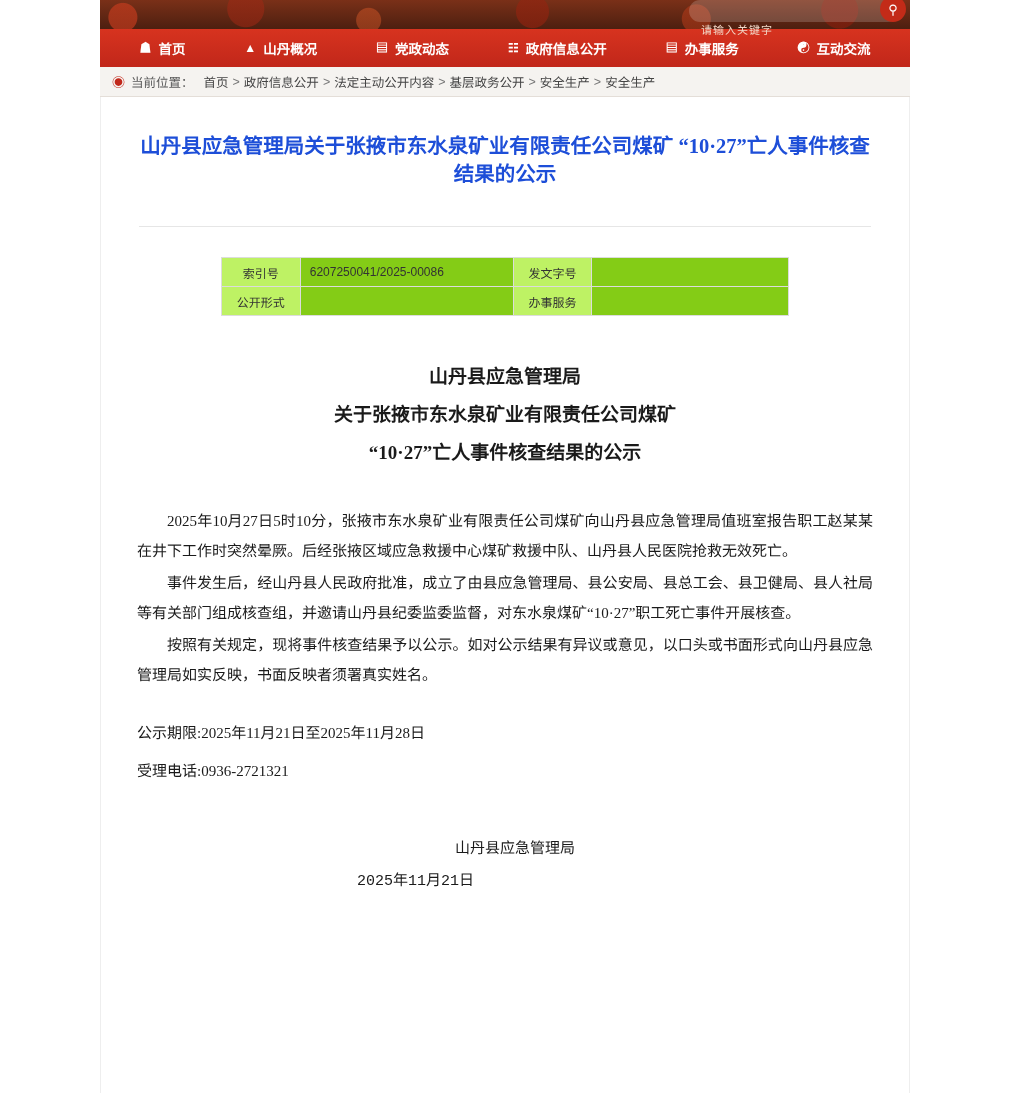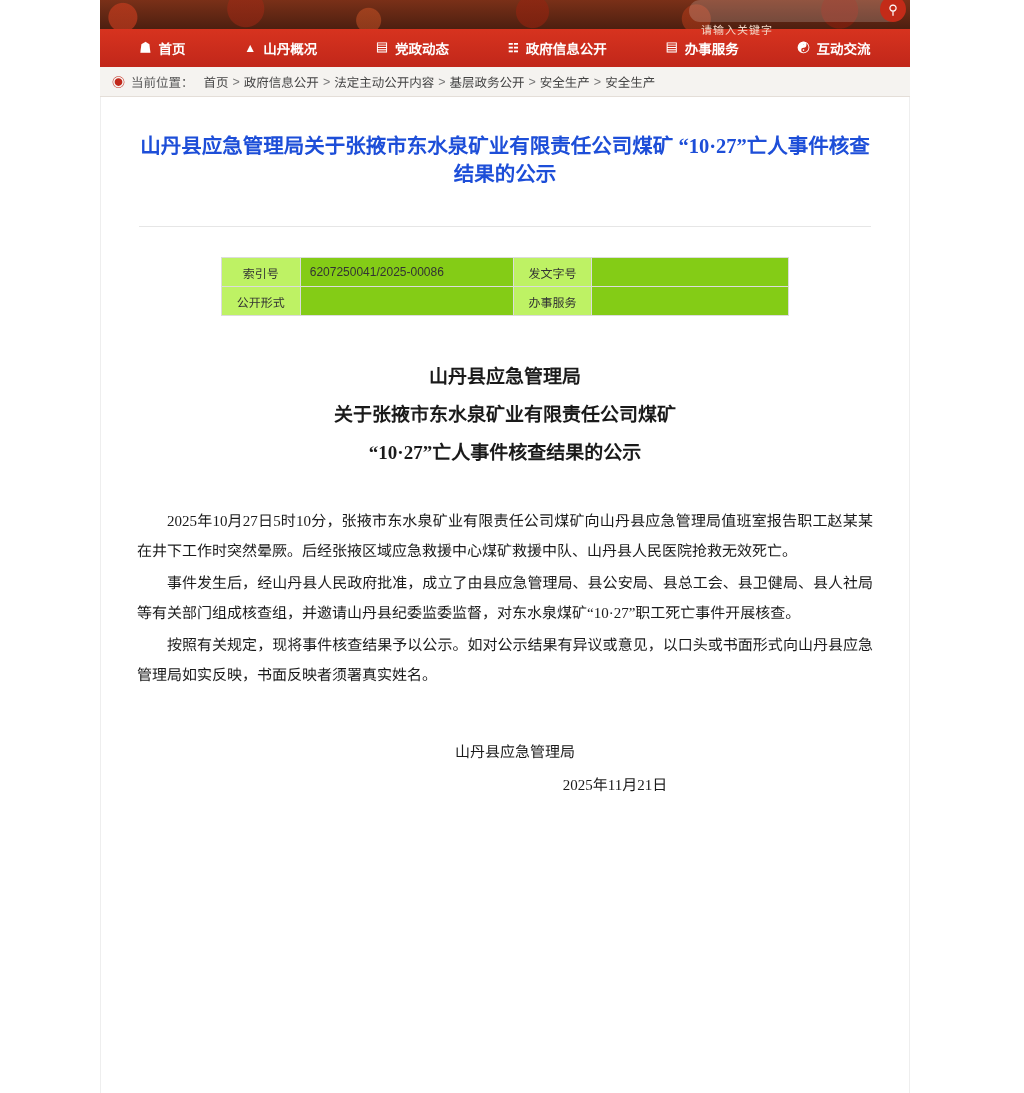--- a/index.html
+++ b/index.html
@@ -232,22 +232,22 @@
     font-family: "Liberation Serif", serif;
     font-size: 15px;
     color: #1a1a1a;
     line-height: 2.2;
   }
   .sign .org {
     text-align: center;
     padding-left: 20px;
   }
   .sign .date {
-    text-align: center;
     padding-left: 220px;
+    font-family: Liberation Mono, monospace;
   }
 </style>
 </head>
 <body>
 
 <div class="banner">
   <div class="banner-left-block"></div>
   <div class="banner-right-block"></div>
   <div class="banner-search">
     <span class="ph">请输入关键字</span>
@@ -336,20 +336,24 @@
       <div class="head-line">山丹县应急管理局</div>
       <div class="head-line">关于张掖市东水泉矿业有限责任公司煤矿</div>
       <div class="head-line">“10·27”亡人事件核查结果的公示</div>
     </div>
 
     <div class="article">
       <p>2025年10月27日5时10分，张掖市东水泉矿业有限责任公司煤矿向山丹县应急管理局值班室报告职工赵某某在井下工作时突然晕厥。后经张掖区域应急救援中心煤矿救援中队、山丹县人民医院抢救无效死亡。</p>
       <p>事件发生后，经山丹县人民政府批准，成立了由县应急管理局、县公安局、县总工会、县卫健局、县人社局等有关部门组成核查组，并邀请山丹县纪委监委监督，对东水泉煤矿“10·27”职工死亡事件开展核查。</p>
       <p>按照有关规定，现将事件核查结果予以公示。如对公示结果有异议或意见，以口头或书面形式向山丹县应急管理局如实反映，书面反映者须署真实姓名。</p>
 
+      <div class="plain">
+        <p>公示期限:2025年11月21日至2025年11月28日</p>
+        <p>受理电话:0936-2721321</p>
+      </div>
 
       <div class="sign">
         <div class="org">山丹县应急管理局</div>
         <div class="date">2025年11月21日</div>
       </div>
     </div>
 
   </div>
 
   <div class="side-right"></div>

